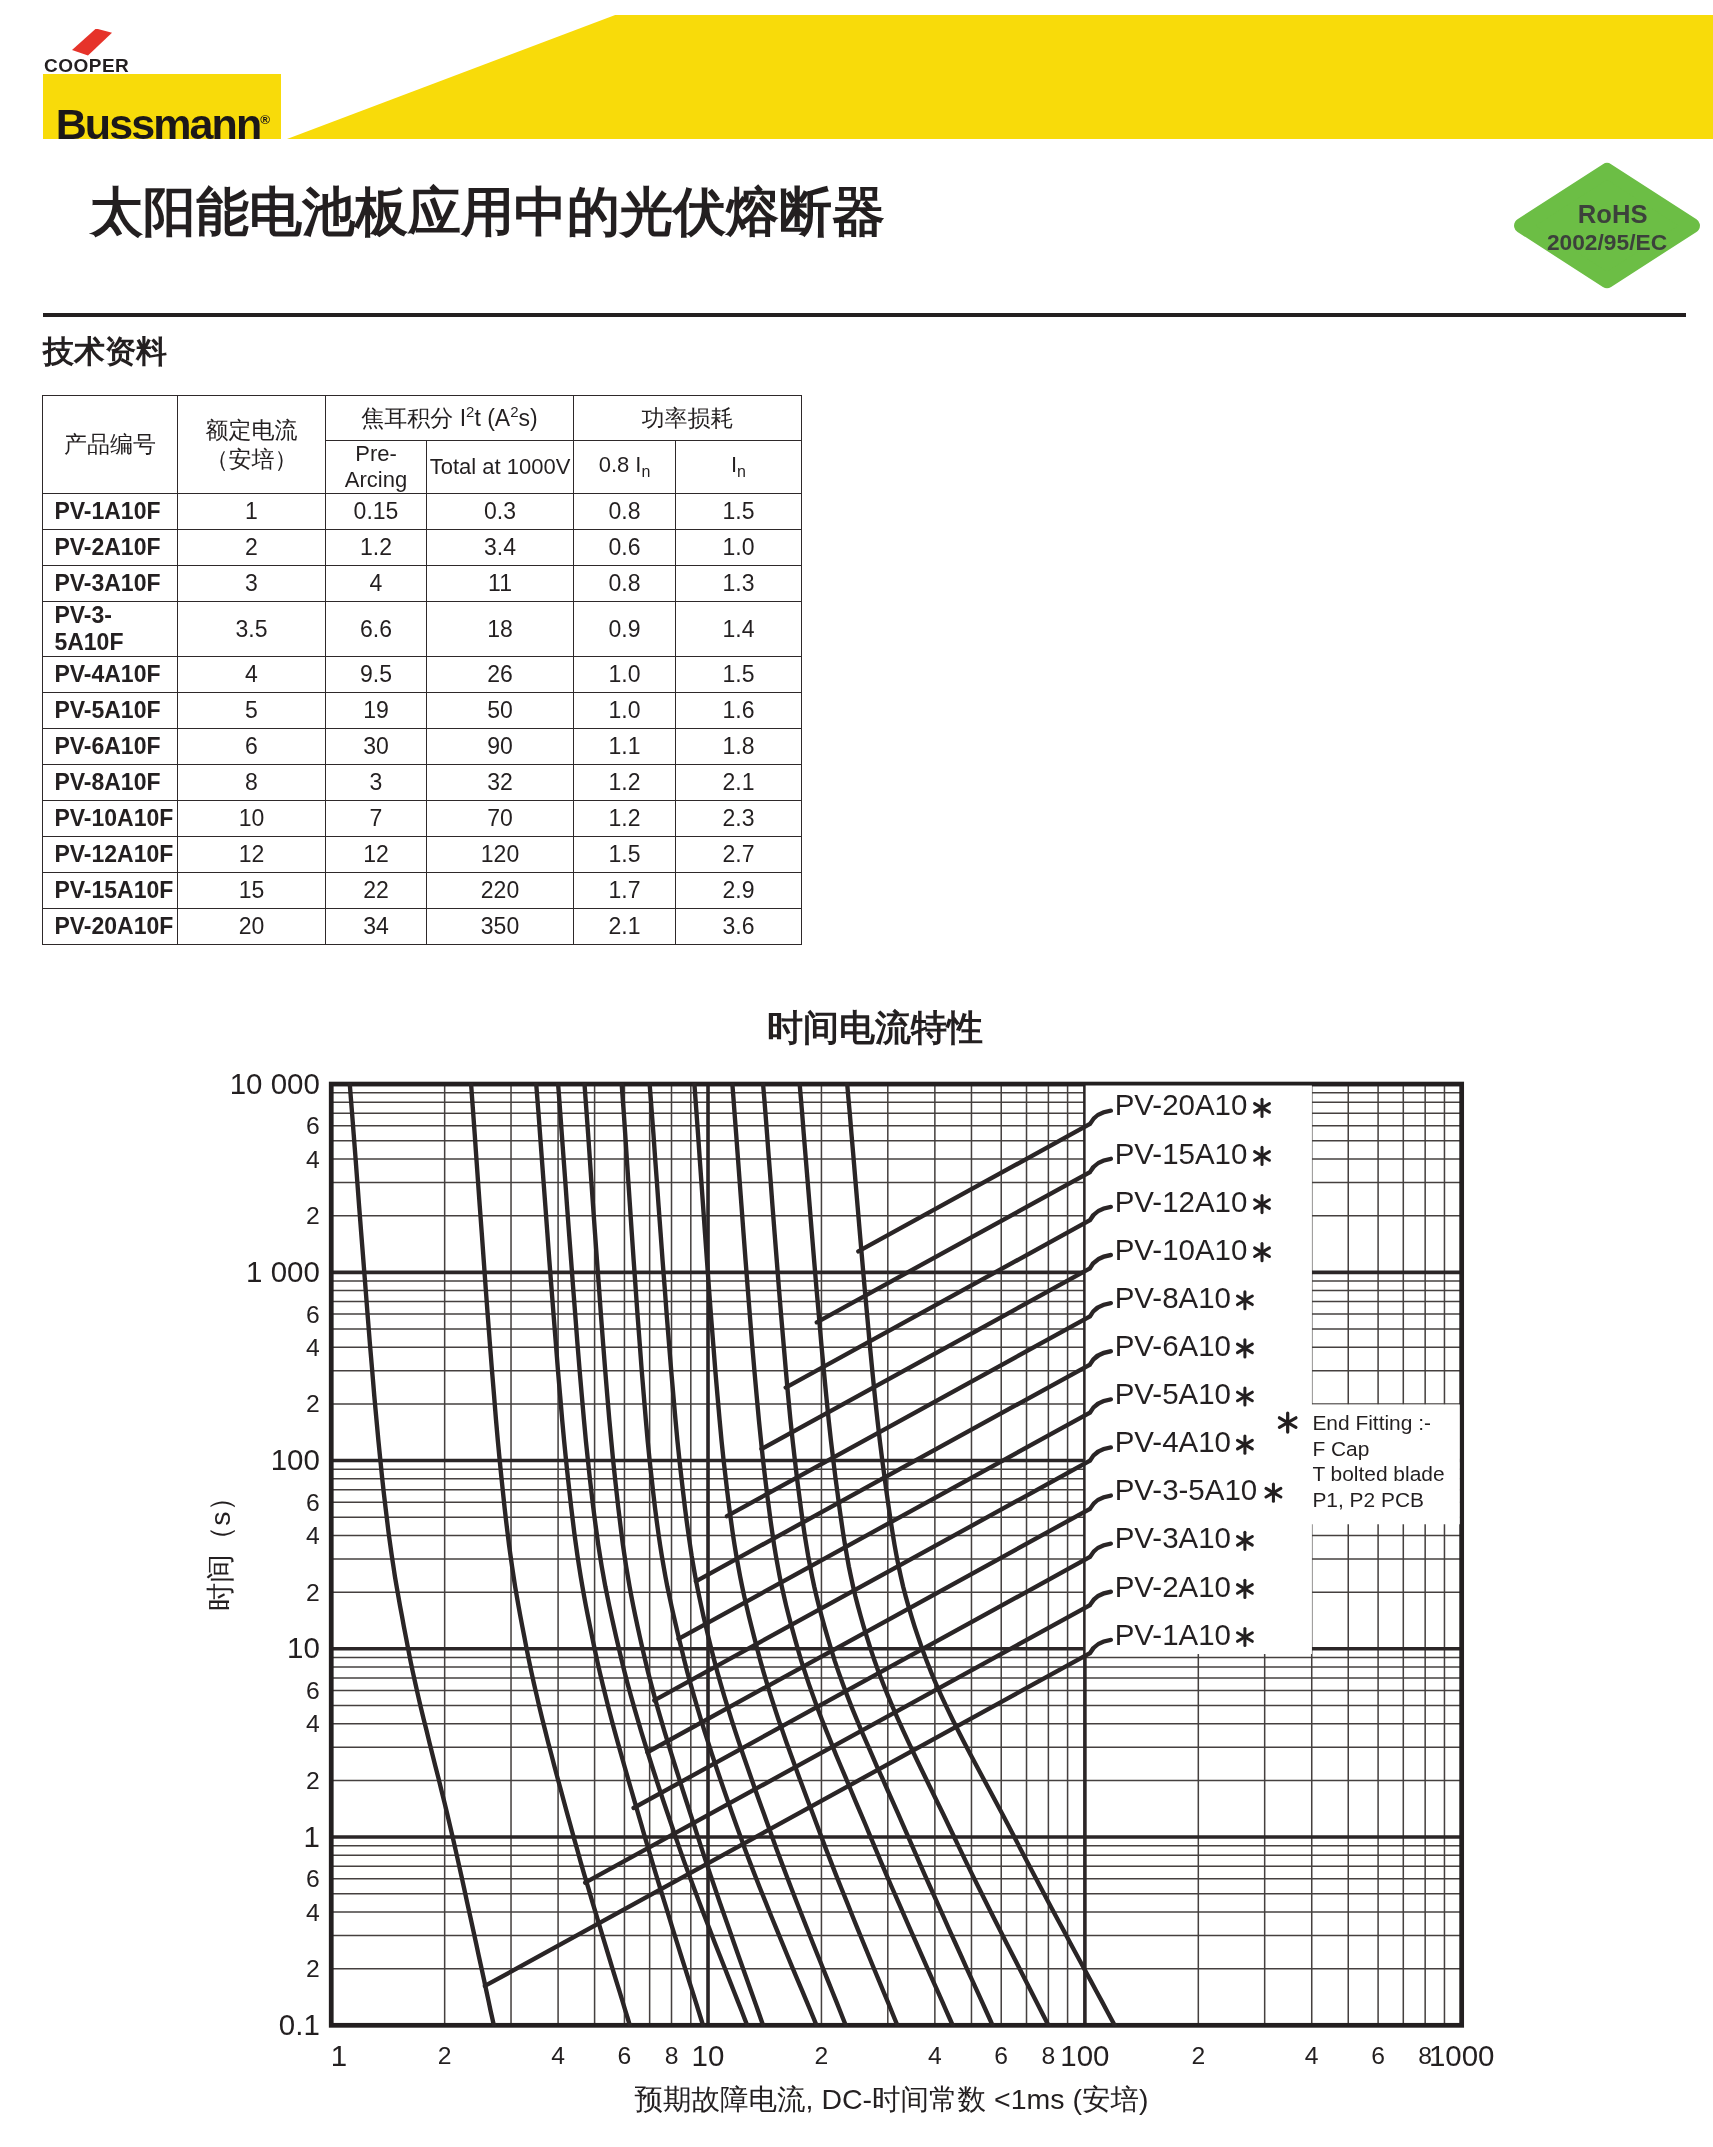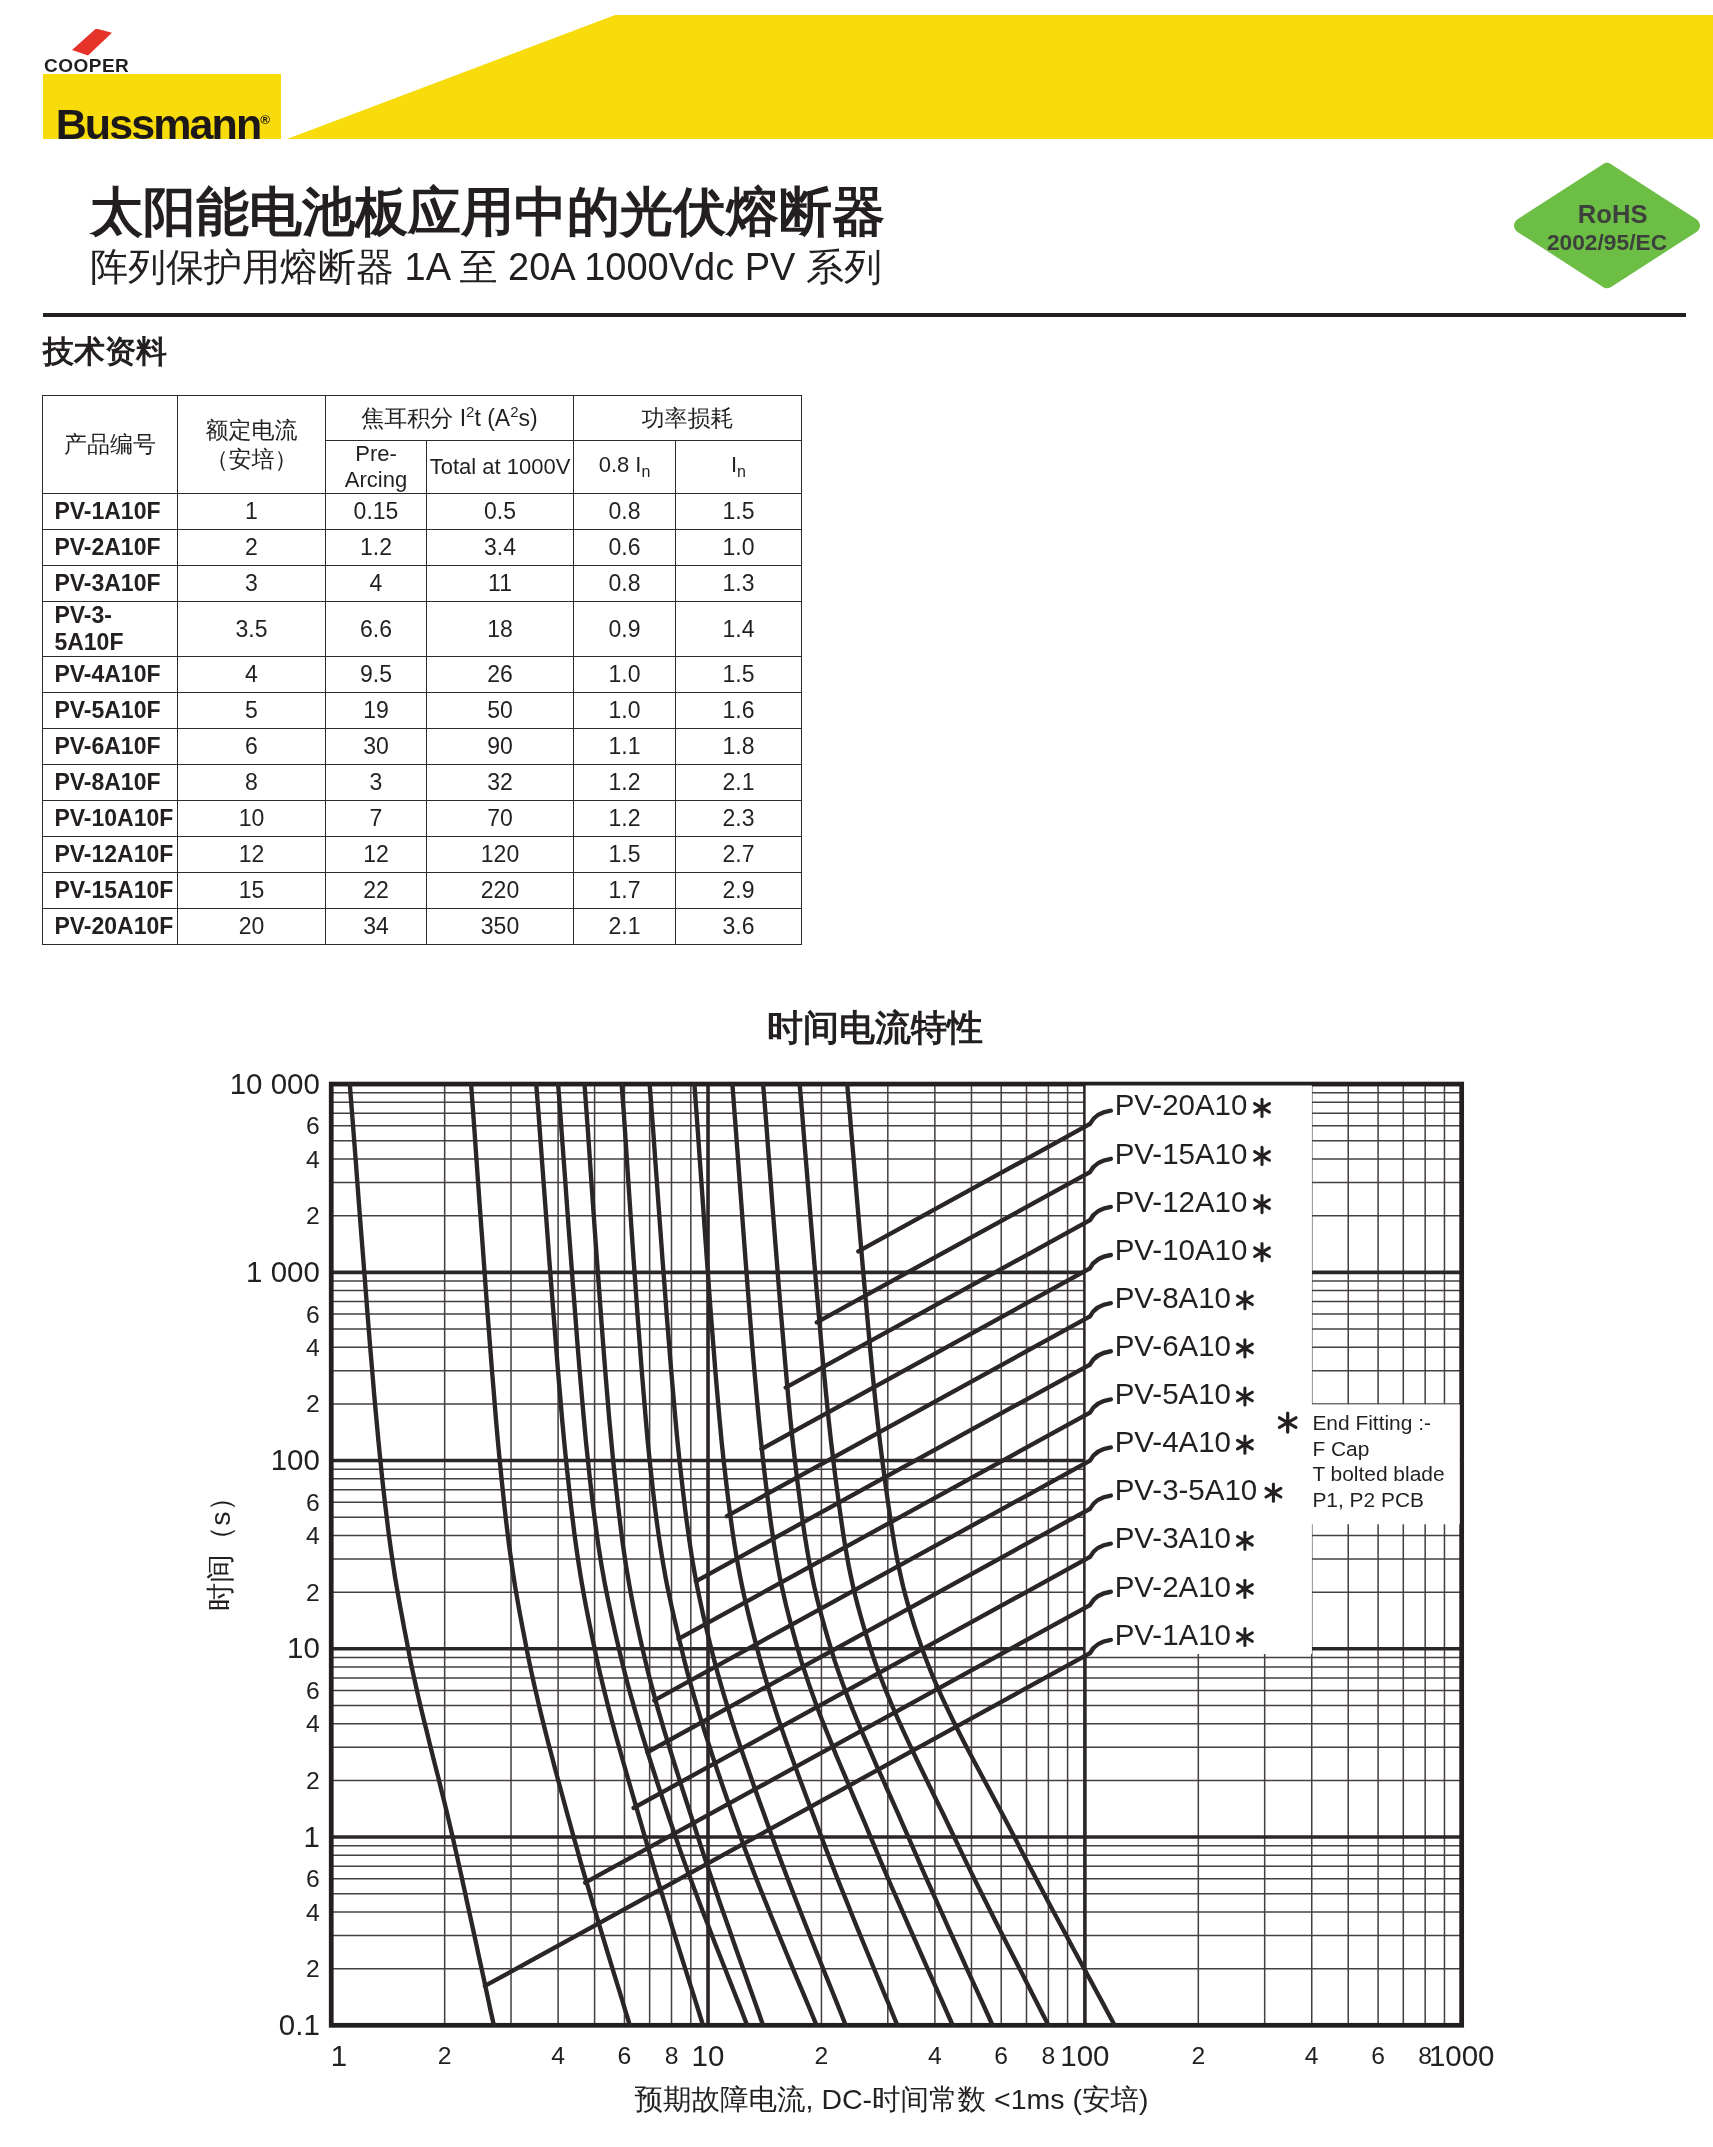--- a/index.html
+++ b/index.html
@@ -46,21 +46,20 @@
 <div class="page">
 
   <div class="red-flag"></div>
   <div class="cooper">COOPER</div>
   <div class="buss-box">
     <span class="buss-word"><span>Bussmann</span><span class="buss-reg">®</span></span>
   </div>
   <div class="banner"></div>
 
   <div class="doc-title">太阳能电池板应用中的光伏熔断器</div>
-  <div class="doc-subtitle">阵列保护用熔断器 1A 至 20A 1000Vdc  PV 系列</div>
 
   <svg class="rohs" width="186" height="129" viewBox="0 0 196 136">
     <polygon points="98,9 188,67 98,125 8,67" fill="#6CBE45" stroke="#6CBE45" stroke-width="16" stroke-linejoin="round"></polygon>
     <text id="rohs-t1" x="104" y="64" text-anchor="middle" font-size="27" font-weight="700" fill="#3C413B">RoHS</text>
     <text id="rohs-t2" x="98" y="93" text-anchor="middle" font-size="24" font-weight="700" fill="#3C413B">2002/95/EC</text>
   </svg>
 
   <div class="rule"></div>
   <div class="section-title">技术资料</div>
 
@@ -87,21 +86,21 @@
         <th>Total at 1000V</th>
         <th><span>0.8 I</span><sub>n</sub></th>
         <th><span>I</span><sub>n</sub></th>
       </tr>
     </thead>
     <tbody>
         <tr>
           <td class="pn">PV-1A10F</td>
           <td>1</td>
           <td>0.15</td>
-          <td>0.5</td>
+          <td>0.3</td>
           <td>0.8</td>
           <td>1.5</td>
         </tr>
         <tr>
           <td class="pn">PV-2A10F</td>
           <td>2</td>
           <td>1.2</td>
           <td>3.4</td>
           <td>0.6</td>
           <td>1.0</td>

